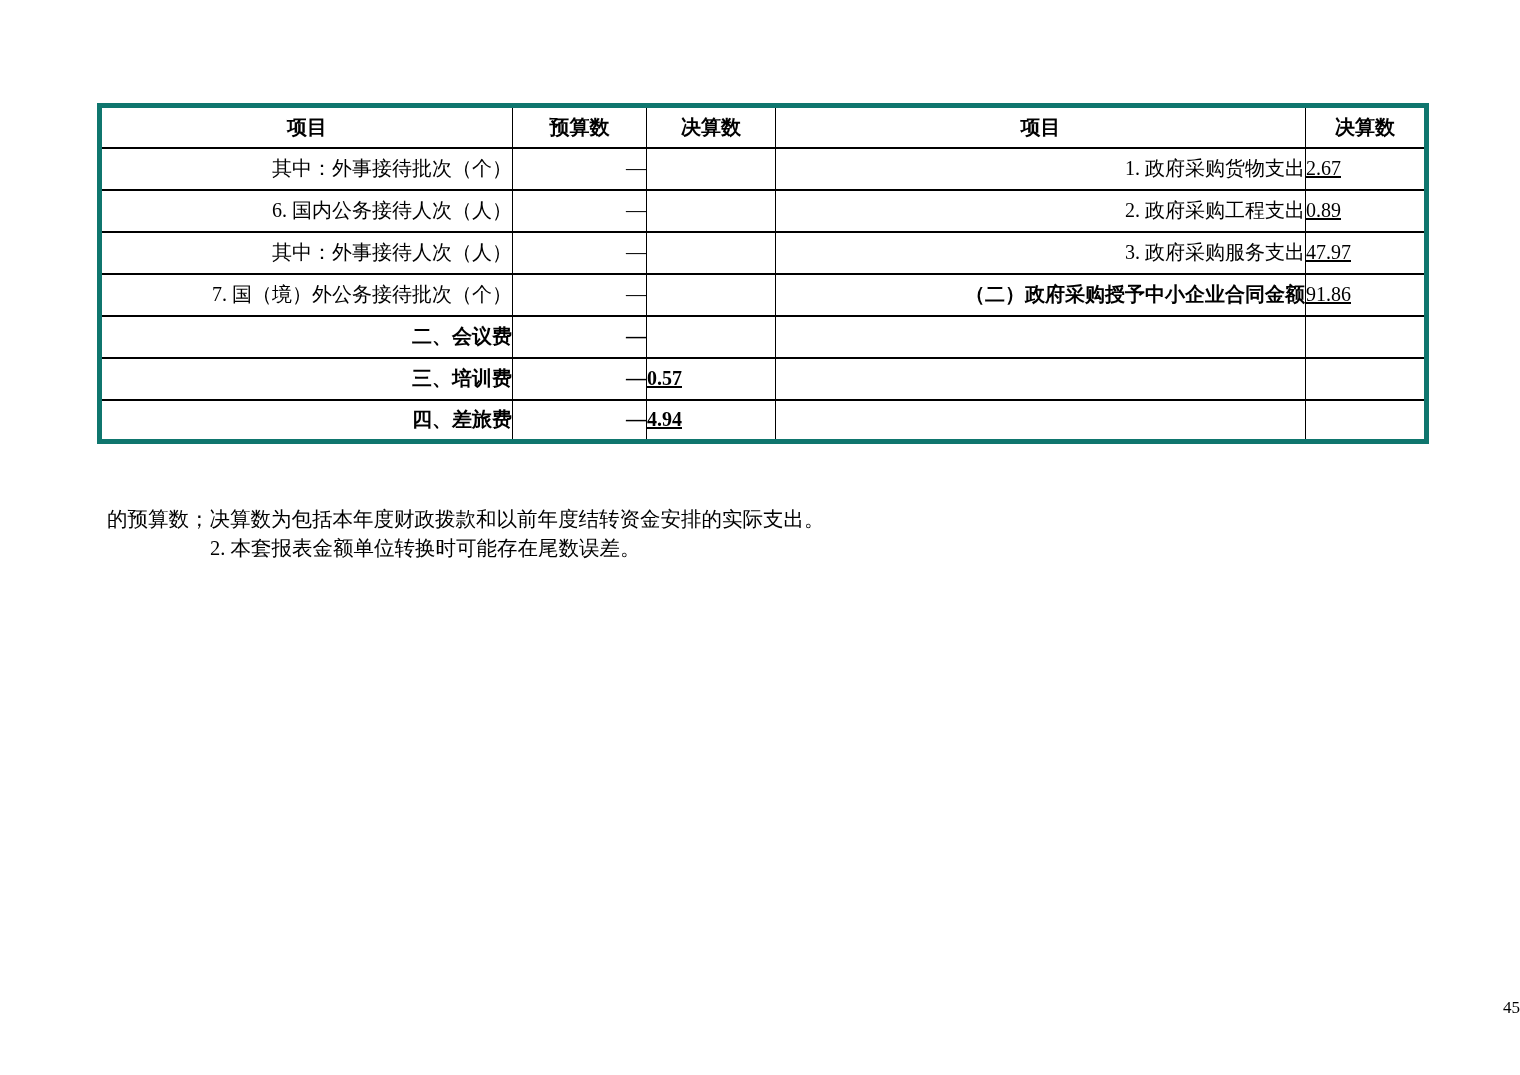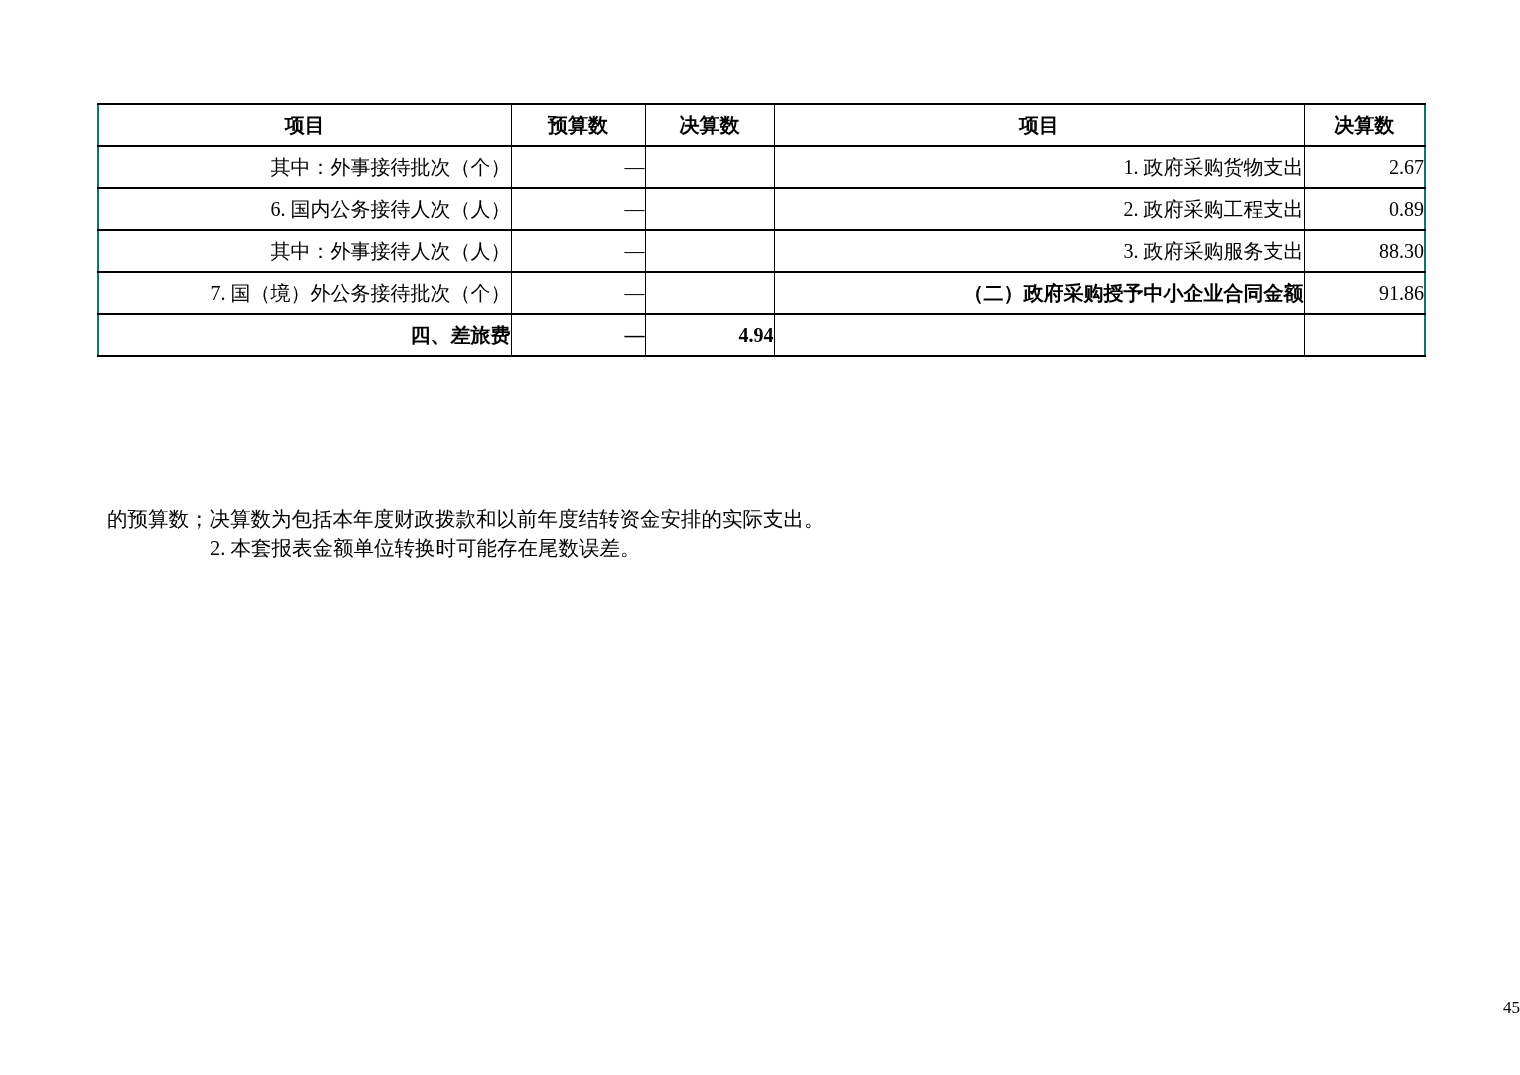--- a/index.html
+++ b/index.html
@@ -13,38 +13,38 @@
     overflow: hidden;
   }
 
   
   table.report {
     position: absolute;
     left: 97px; top: 103px;
     width: 1327px;
     border-collapse: collapse;
     table-layout: fixed;
-    border: 2px solid #0f766e;
+    border: 5px solid #0f766e;
   }
   table.report td {
     border-left: 1.5px solid #000;
     border-right: 1.5px solid #000;
     border-top: 2px solid #000;
     border-bottom: 2px solid #000;
     height: 42px;
     font-size: 20px;
     padding: 0;
     vertical-align: middle;
     white-space: nowrap;
     overflow: hidden;
   }
   tr.hdr td { text-align: center; font-weight: bold; }
 
   td.lbl   { text-align: right; }
-  td.num   { text-align: right; padding-right: 11px; }
+  td.num   { padding-right: 11px; text-decoration: underline; }
   td.budget{ text-align: right; padding-right: 14px; }
 
   .ind-l1 { padding-left: 64px; }  
   .ind-l2 { padding-left: 27px; }  
   .ind-l3 { padding-left: 11px; }  
   .ind-r1 { padding-left: 32px; }  
   .ind-r2 { padding-left: 17px; font-weight: bold; }  
   .ind-r3 { padding-left: 76px; }  
 
   .b { font-weight: bold; }
@@ -102,28 +102,42 @@
     <td class="budget">—</td>
     <td class="num"></td>
     <td class="lbl ind-r1">2. 政府采购工程支出</td>
     <td class="num">0.89</td>
   </tr>
   <tr>
     <td class="lbl ind-l1">其中：外事接待人次（人）</td>
     <td class="budget">—</td>
     <td class="num"></td>
     <td class="lbl ind-r1">3. 政府采购服务支出</td>
-    <td class="num">88.30</td>
+    <td class="num">47.97</td>
   </tr>
   <tr>
     <td class="lbl ind-l2">7. 国（境）外公务接待批次（个）</td>
     <td class="budget">—</td>
     <td class="num"></td>
     <td class="lbl ind-r2">（二）政府采购授予中小企业合同金额</td>
     <td class="num">91.86</td>
+  </tr>
+  <tr>
+    <td class="lbl ind-l3 b">二、会议费</td>
+    <td class="budget b">—</td>
+    <td class="num b"></td>
+    <td class="lbl ind-r1"></td>
+    <td class="num"></td>
+  </tr>
+  <tr>
+    <td class="lbl ind-l3 b">三、培训费</td>
+    <td class="budget b">—</td>
+    <td class="num b">0.57</td>
+    <td class="lbl ind-r1"></td>
+    <td class="num"></td>
   </tr>
   <tr>
     <td class="lbl ind-l3 b">四、差旅费</td>
     <td class="budget b">—</td>
     <td class="num b">4.94</td>
     <td class="lbl ind-r1"></td>
     <td class="num"></td>
   </tr>
 </tbody>
   </table>

